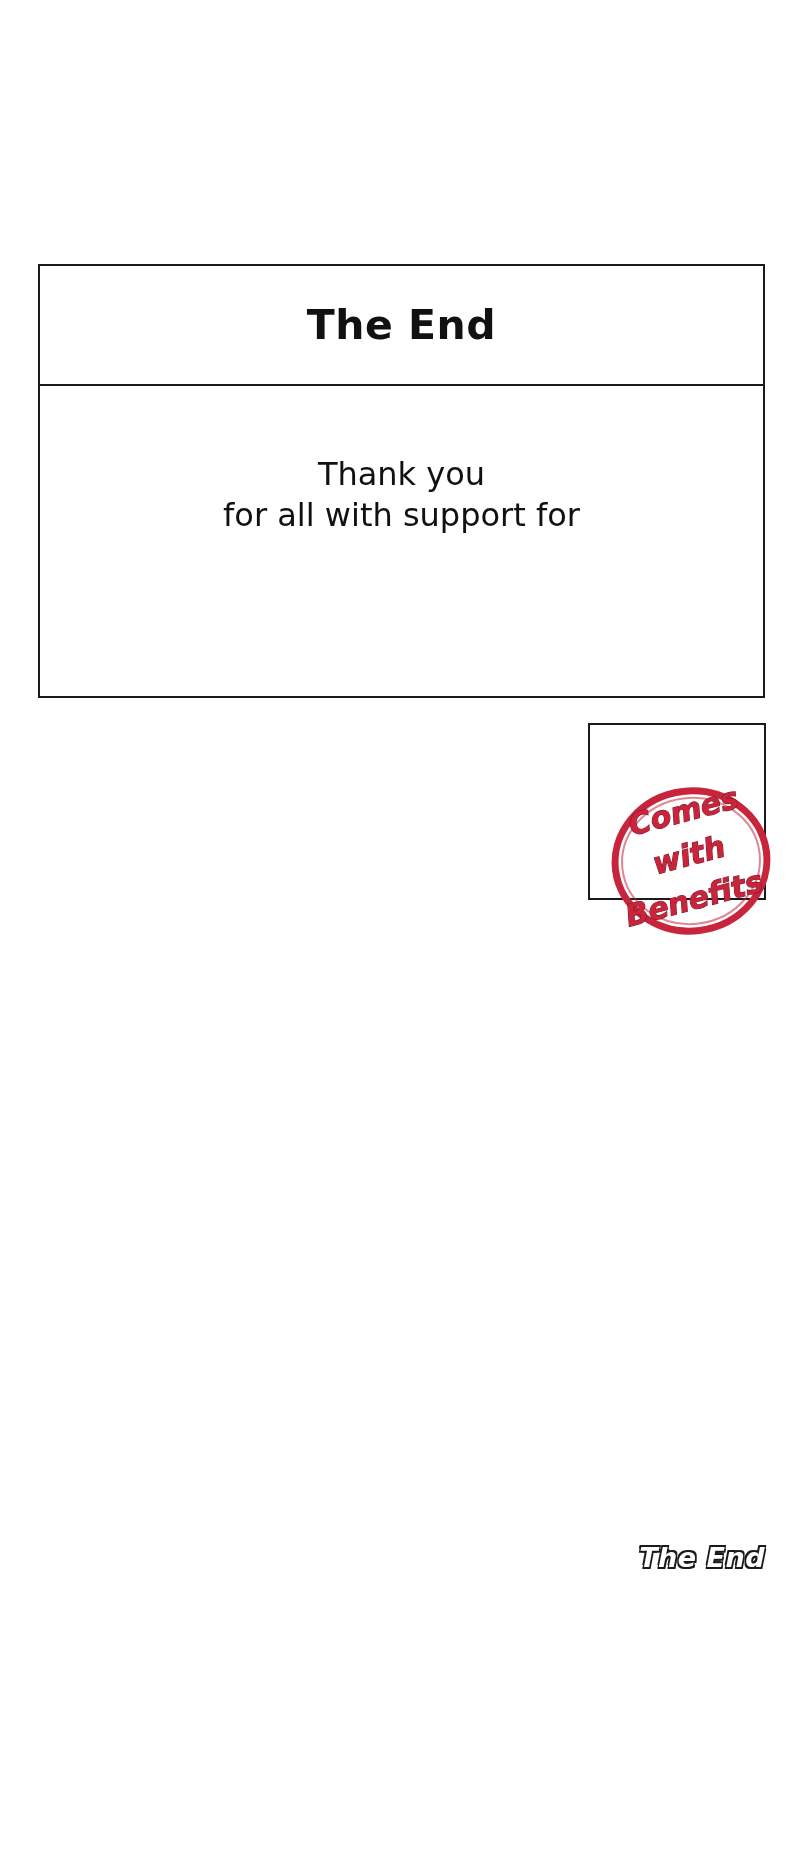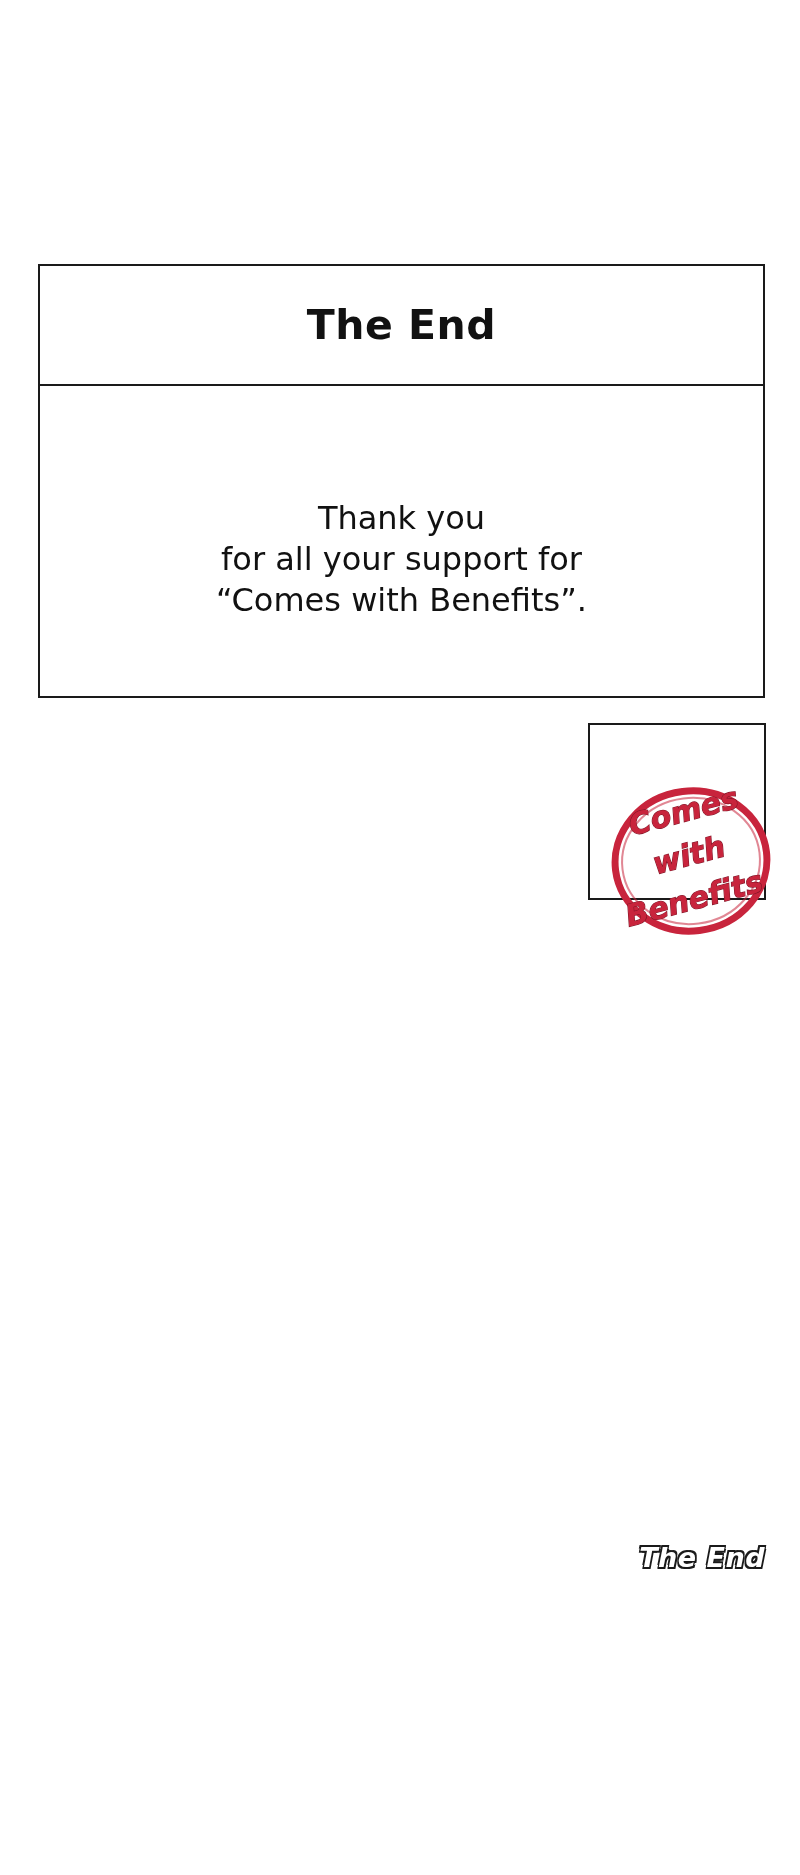--- a/index.html
+++ b/index.html
@@ -35,21 +35,21 @@
     font-size: 41px;
     font-weight: bold;
     letter-spacing: 0.5px;
   }
   .panel-body {
     height: 310px;
     display: flex;
     flex-direction: column;
     align-items: center;
     justify-content: flex-start;
-    padding-top: 112px;
+    padding-top: 68px;
     box-sizing: border-box;
     border-radius: 23px;
   }
   .panel-body .line {
     font-size: 32px;
     line-height: 1.28;
     text-align: center;
     white-space: nowrap;
   }
 
@@ -106,22 +106,21 @@
        1.6px  1.6px 0 #1a1a1a;
   }
 </style>
 </head>
 <body>
 
 <div class="panel">
   <div class="panel-title">The End</div>
   <div class="panel-body">
     <div class="line">Thank you</div>
-    <div class="line">for all your support for</div>
-    <div class="line">“Comes with Benefits”.</div>
+    <div class="line">for all with support for</div>
   </div>
 </div>
 
 <div class="stamp-card">
   <div class="stamp-card-body"></div>
 </div>
 
 <div class="stamp">
   <svg width="186" height="165" viewBox="0 0 186 165" xmlns="http://www.w3.org/2000/svg">
     <g transform="rotate(-7 93 82)">

